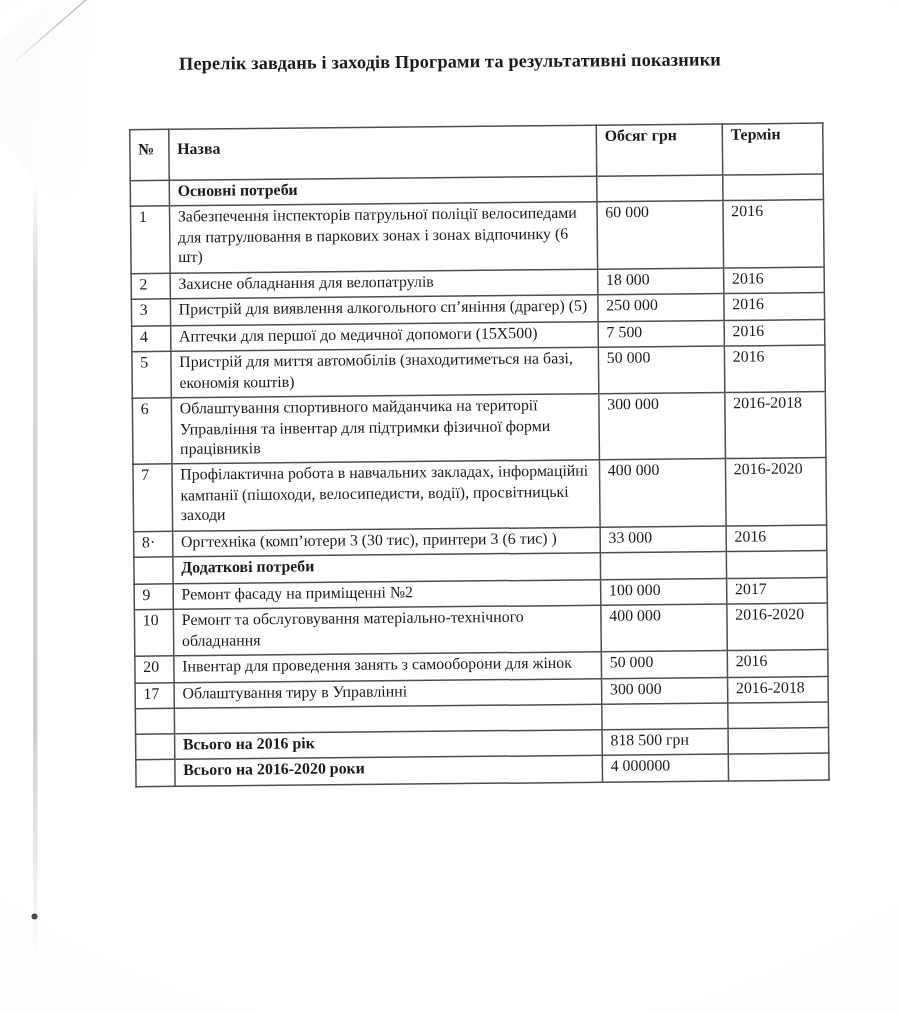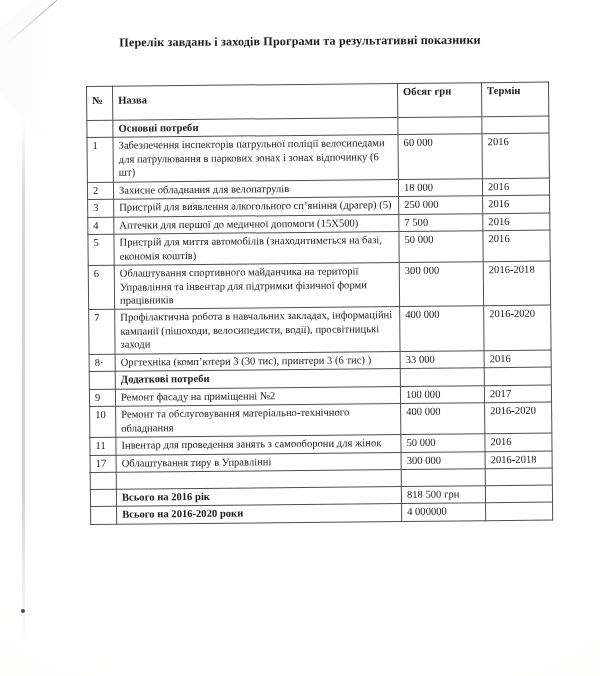--- a/index.html
+++ b/index.html
@@ -230,21 +230,21 @@
             <td class="sum">100 000</td>
             <td class="term">2017</td>
           </tr>
           <tr class="item-row">
             <td class="num">10</td>
             <td class="name">Ремонт та обслуговування матеріально-технічного обладнання</td>
             <td class="sum">400 000</td>
             <td class="term">2016-2020</td>
           </tr>
           <tr class="item-row">
-            <td class="num">11</td>
+            <td class="num">20</td>
             <td class="name">Інвентар для проведення занять з самооборони для жінок</td>
             <td class="sum">50 000</td>
             <td class="term">2016</td>
           </tr>
           <tr class="item-row">
             <td class="num">17</td>
             <td class="name">Облаштування тиру в Управлінні</td>
             <td class="sum">300 000</td>
             <td class="term">2016-2018</td>
           </tr>

